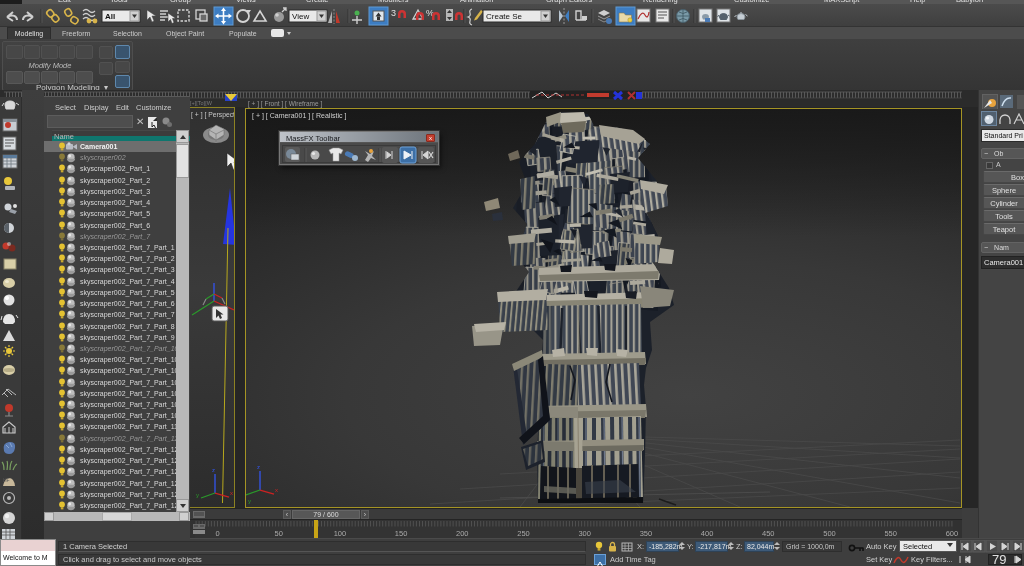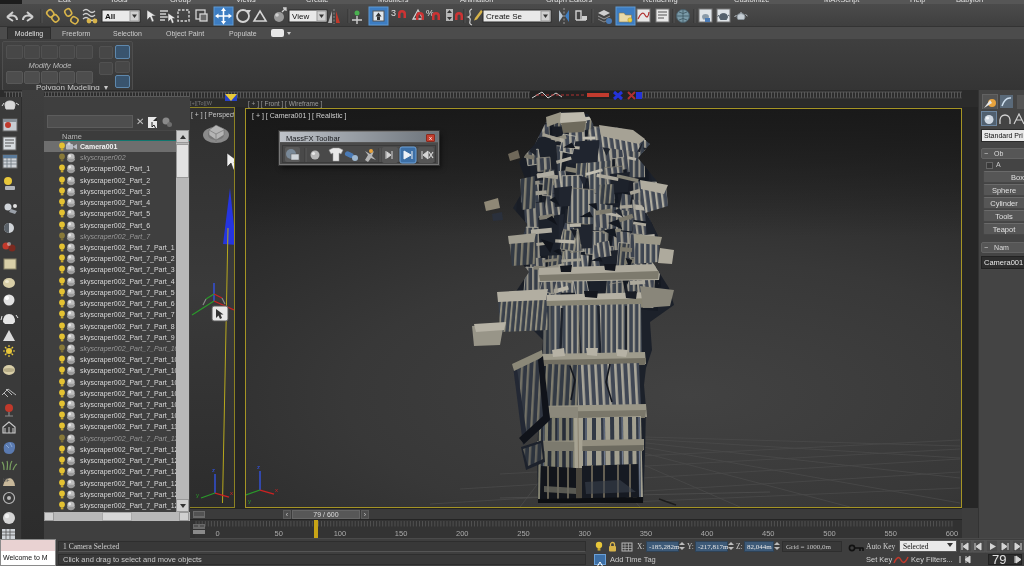--- a/index.html
+++ b/index.html
@@ -799,34 +799,40 @@
         <g transform="translate(0,432)">
             <rect x="2" y="0" width="13" height="10" fill="#cfd3d8"></rect>
             <path d="M2,3 h13 M2,6 h13 M6,0 v10 M10,0 v10" stroke="#555" stroke-width=".8"></path>
           </g>
       </g>
     </svg>
   </div>
 
   <div class="abs" id="explorer" style="z-index:30;left:44px;top:96px;width:146px;height:444px;background:#3f3f3f;border-top:1px solid #5a5a5a;overflow:hidden;">
 
+    <div class="abs" style="left:0;top:0;width:146px;height:17px;background:#3f3f3f;">
+      <span class="abs txt" style="left:11px;top:6px;">Select</span>
+      <span class="abs txt" style="left:40px;top:6px;">Display</span>
+      <span class="abs txt" style="left:72px;top:6px;">Edit</span>
+      <span class="abs txt" style="left:92px;top:6px;">Customize</span>
+    </div>
 
     <div class="abs" style="left:3px;top:18px;width:86px;height:13px;background:#4e4e4e;border:1px solid #5c5c5c;"></div>
     <div class="abs" style="left:92px;top:19px;color:#c0c0c0;font-size:10px;line-height:11px;">✕</div>
     <svg width="13" height="13" style="position:absolute;left:103px;top:19px;">
         <rect x="1" y="1" width="9" height="11" fill="#e8e8e8"></rect>
         <path d="M10,1 l0,4 -4,0 z" fill="#2c2c2c"></path>
         <path d="M5,6 l0,5 2,-2 1.5,3" stroke="#222" stroke-width="1" fill="none"></path>
       </svg>
     <svg width="13" height="13" style="position:absolute;left:117px;top:19px;">
         <circle cx="5" cy="5" r="3.5" fill="#8a8a8a"></circle>
         <circle cx="8.5" cy="8.5" r="2.5" fill="#6f6f6f"></circle>
       </svg>
 
-    <div class="abs" style="left:16px;top:33px;width:146px;height:11px;background:#3c3c3c;border-top:1px solid #474747;border-bottom:1px solid #0f766e;">
+    <div class="abs" style="left:8px;top:33px;width:146px;height:11px;background:#3c3c3c;border-top:1px solid #474747;border-bottom:5px solid #0f766e;">
       <span class="abs" style="left:2px;top:1px;font-size:7.5px;color:#b5b5b5;">Name</span>
     </div>
 
     <div class="abs" id="list" style="left:0;top:0;width:132px;height:444px;">
       <div class="abs" style="left:0;top:44px;width:132px;height:11px;overflow:hidden;background:#6e6e6e;">
           <svg width="9" height="10" style="position:absolute;left:14px;top:1px;opacity:1">
             <circle cx="4" cy="3.5" r="2.9" fill="#e4c232"></circle>
             <rect x="2.8" y="6.2" width="2.6" height="2.2" fill="#caa92f"></rect>
           </svg>
           <svg width="11" height="9" style="position:absolute;left:22px;top:1px;">
@@ -1569,21 +1575,21 @@
       <text x="951.9" y="15.5" font-size="7.5" fill="#aaaaaa" text-anchor="middle" font-family="Liberation Sans">600</text>
       <rect x="314" y="0" width="4" height="18" fill="#c8a416"></rect>
     </svg>
     <svg width="15" height="13" style="position:absolute;left:192px;top:3px;">
         <rect x="1" y="1" width="12" height="5" fill="#6a6a6a"></rect>
         <rect x="1" y="7" width="12" height="4" fill="#8a8a8a"></rect>
         <path d="M2,3 h4 M8,3 h4" stroke="#3a3a3a" stroke-width="1"></path>
       </svg>
   </div>
 
-  <div class="abs" id="status1" style="left:0;top:538px;width:1024px;height:15px;background:#3e3e3e;border-top:1px solid #4a4a4a;font-family:Liberation Serif, serif;">
+  <div class="abs" id="status1" style="left:0;top:538px;width:1024px;height:15px;background:#3e3e3e;border-top:1px solid #4a4a4a;">
     <div class="abs" style="left:58px;top:2px;width:528px;height:11px;background:#383838;border:1px solid #2e2e2e;border-bottom-color:#555;color:#cfcfcf;font-size:7.5px;line-height:10px;padding-left:4px;">1 Camera Selected</div>
     <svg width="10" height="12" style="position:absolute;left:594px;top:2px;">
         <circle cx="5" cy="4" r="3.2" fill="#e8c73a"></circle>
         <rect x="3.6" y="7" width="2.8" height="2.6" fill="#caa92f"></rect>
       </svg>
     <svg width="11" height="12" style="position:absolute;left:607px;top:2px;">
         <rect x="2" y="5" width="7" height="5.5" rx="1" fill="#d8b44a"></rect>
         <path d="M3.5,5 v-1.5 a2,2 0 0 1 4,0 v1.5" stroke="#d8b44a" stroke-width="1.3" fill="none"></path>
       </svg>
     <svg width="13" height="12" style="position:absolute;left:621px;top:2px;">

